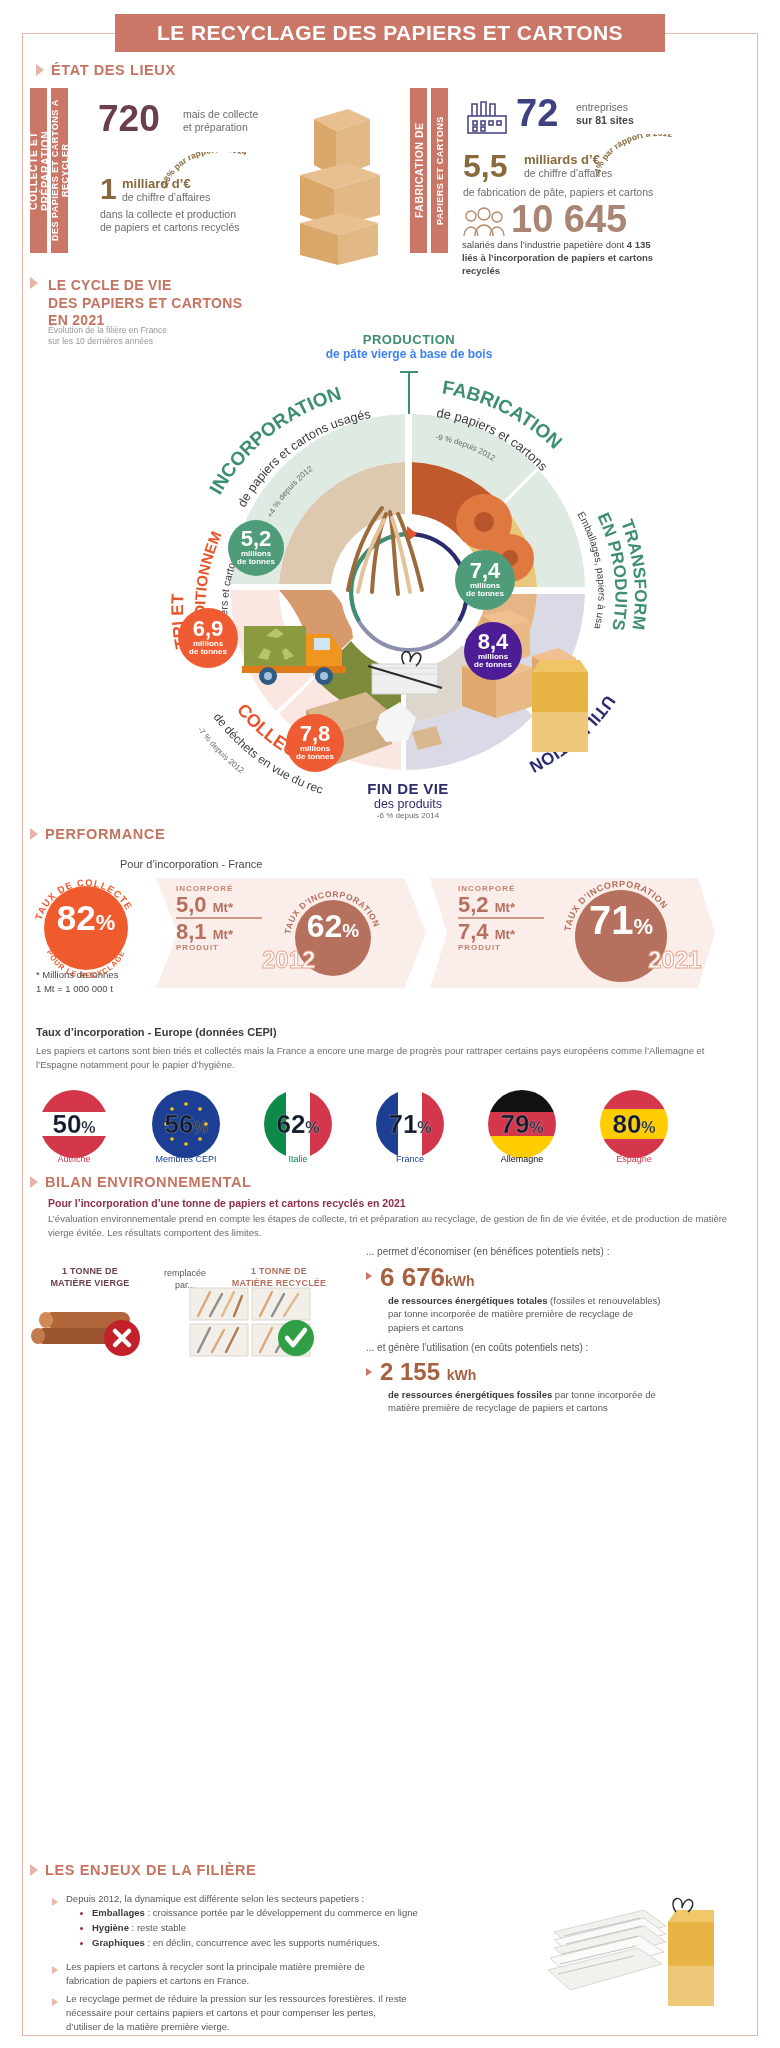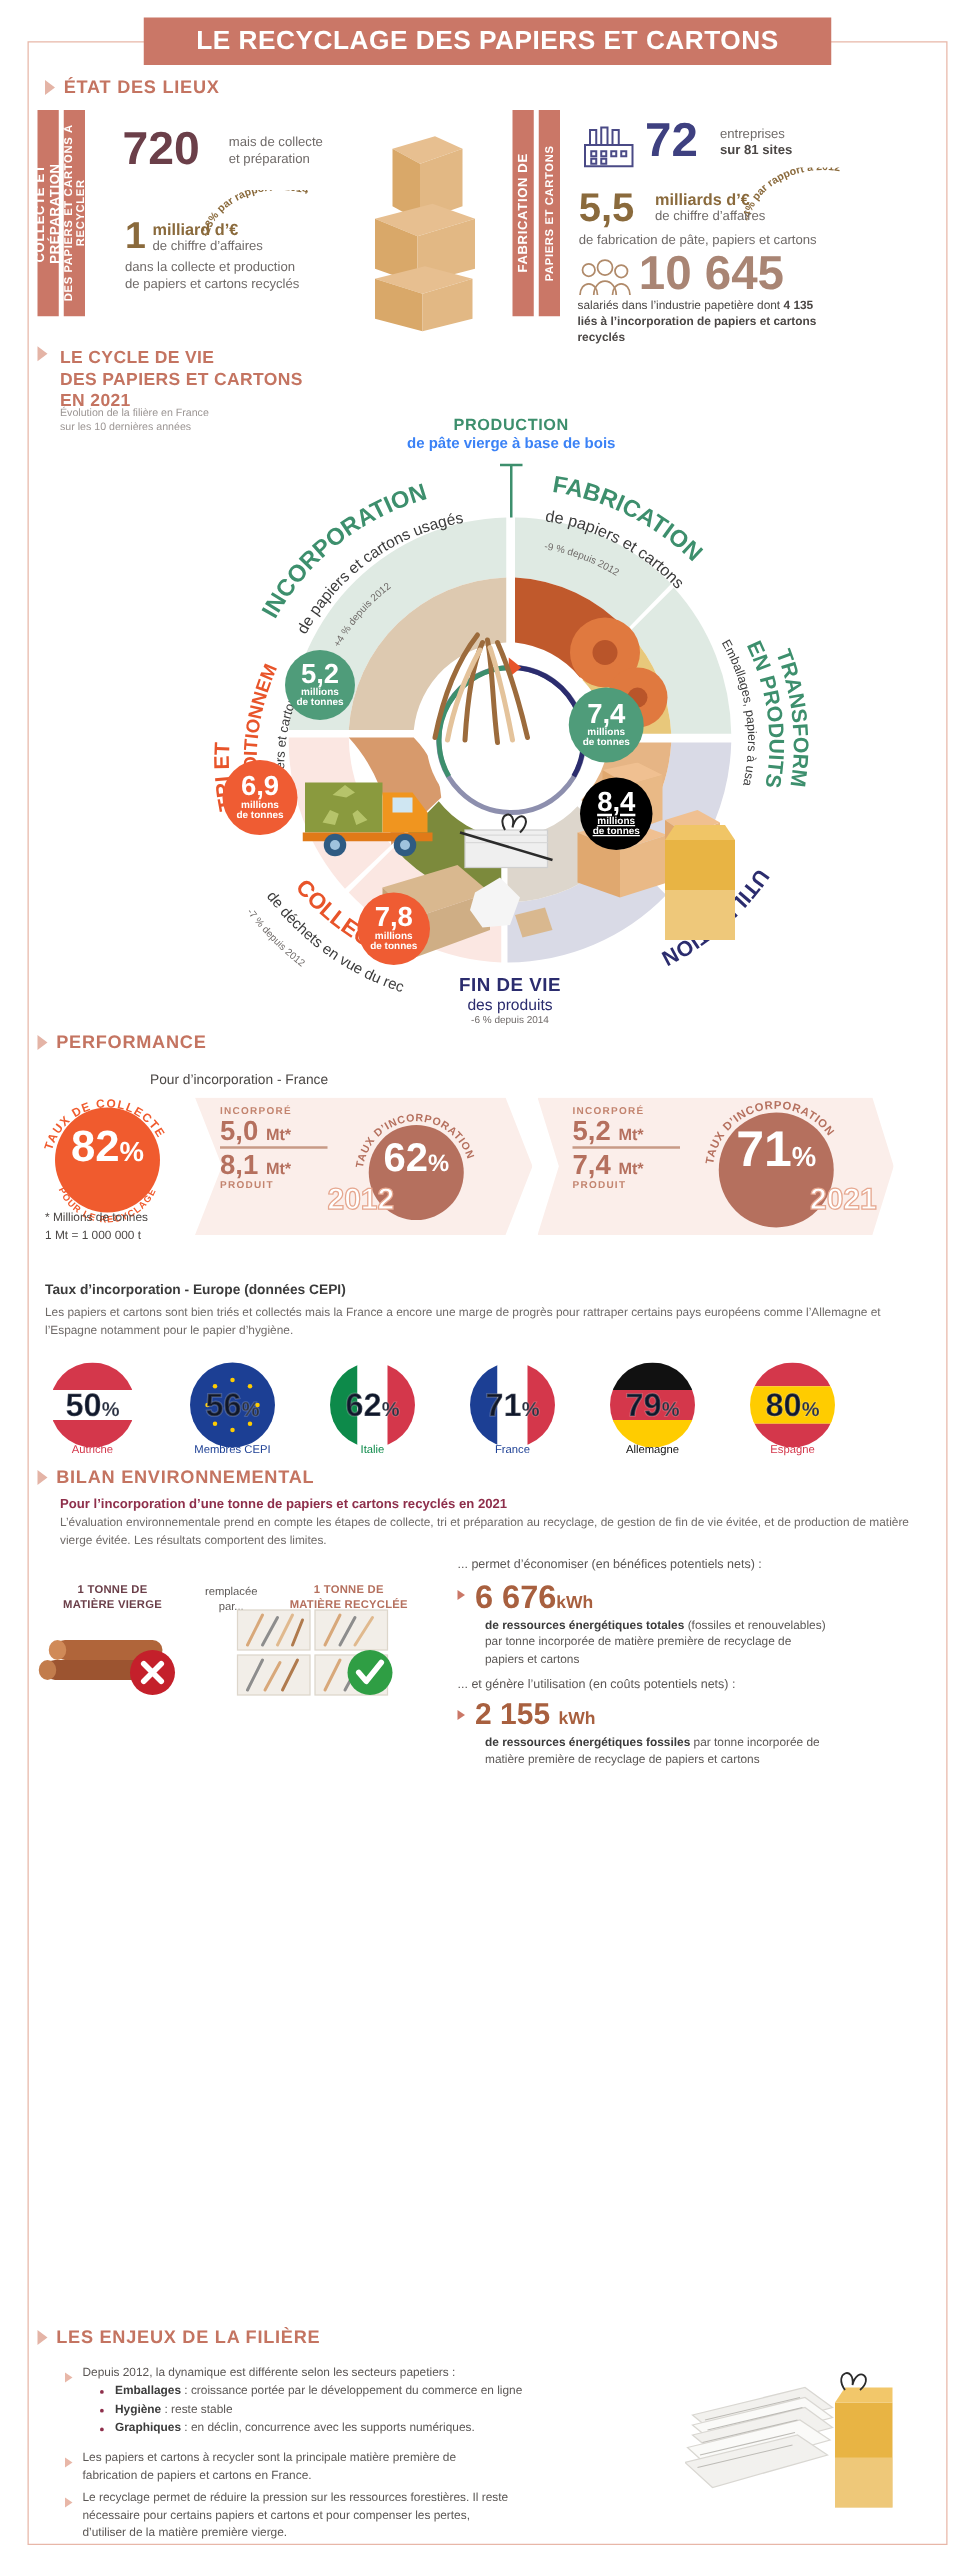--- a/index.html
+++ b/index.html
@@ -424,21 +424,21 @@
     <div class="bub" style="left:168px;top:190px;width:56px;height:56px;background:#4f9c7a;">
       <div class="n">5,2</div>
       <div class="u">millions</div>
       <div class="u">de tonnes</div>
     </div>
     <div class="bub" style="left:395px;top:220px;width:60px;height:60px;background:#4f9c7a;">
       <div class="n">7,4</div>
       <div class="u">millions</div>
       <div class="u">de tonnes</div>
     </div>
-    <div class="bub" style="left:404px;top:292px;width:58px;height:58px;background:#000000;text-decoration:underline;">
+    <div class="bub" style="left:404px;top:292px;width:58px;height:58px;background:#4c1d95;">
       <div class="n">8,4</div>
       <div class="u">millions</div>
       <div class="u">de tonnes</div>
     </div>
     <div class="bub" style="left:118px;top:278px;width:60px;height:60px;background:#ef5c33;">
       <div class="n">6,9</div>
       <div class="u">millions</div>
       <div class="u">de tonnes</div>
     </div>
     <div class="bub" style="left:226px;top:384px;width:58px;height:58px;background:#ef5c33;">

